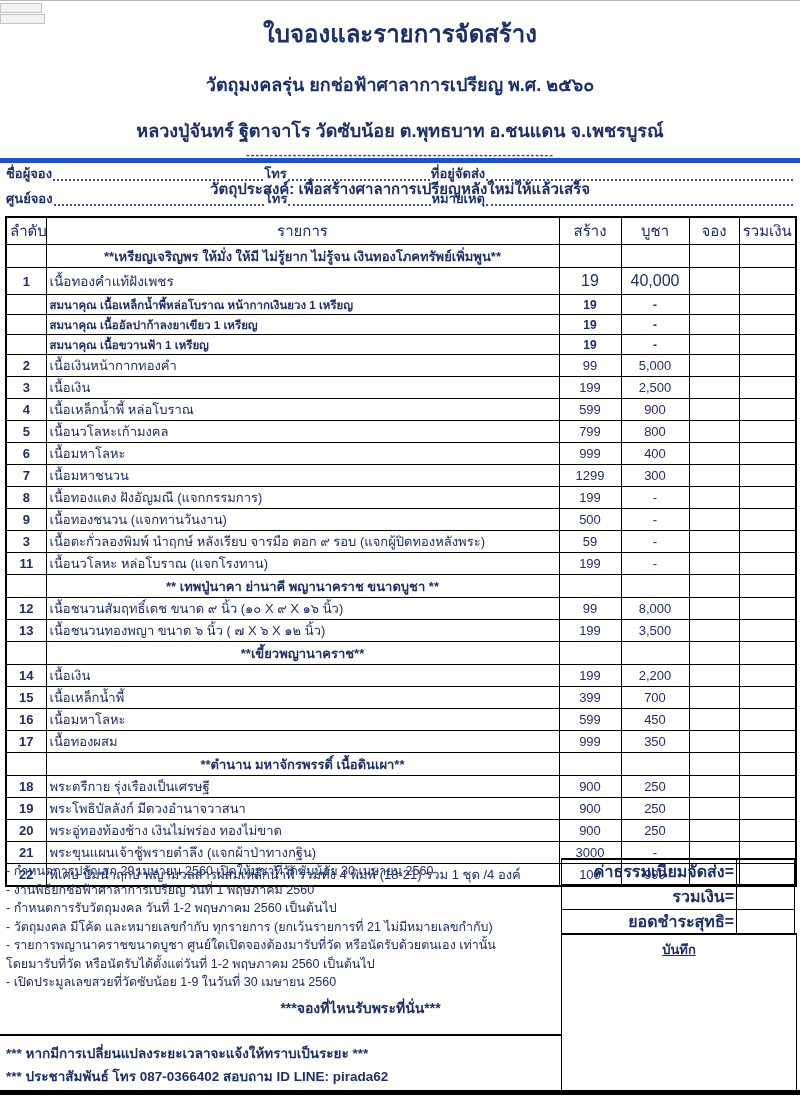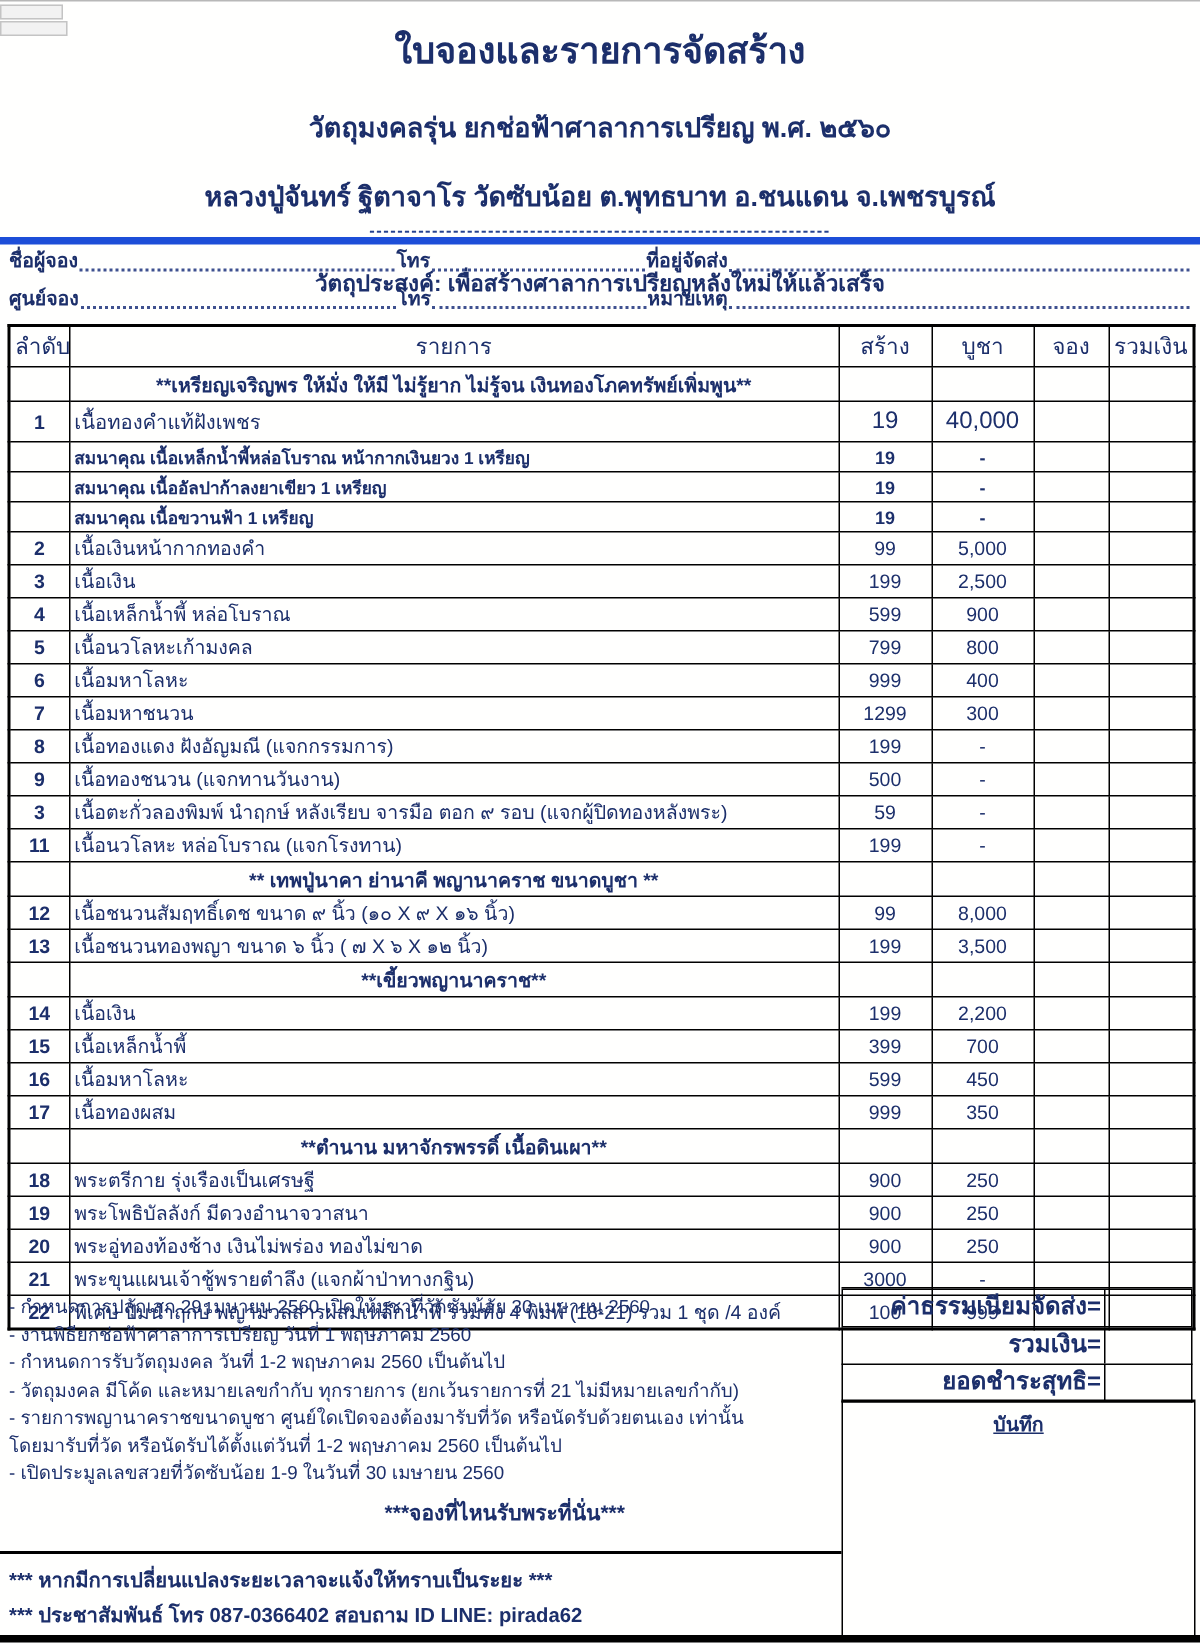--- a/index.html
+++ b/index.html
@@ -39,21 +39,21 @@
   tr.big .c-name{font-size:13.5px;}
   .c-no{text-align:center;font-weight:bold;font-size:13px;}
   .c-name{text-align:left;}
   tr.sec .c-name{text-align:center;}
   .c-made,.c-price{text-align:center;font-size:15px;}
   tr.sub .c-made,tr.sub .c-price{font-size:12px;}
   tr.big .c-made,tr.big .c-price{font-size:16px;}
 
   
   .notes{position:absolute;top:861px;left:6px;width:548px;font-size:12.5px;line-height:18.5px;}
-  .pickup{position:absolute;top:996px;left:0;width:673px;text-align:center;font-size:14px;font-weight:bold;}
+  .pickup{position:absolute;top:996px;left:0;width:673px;text-align:center;font-size:14px;font-weight:bold;padding-left:24px;}
   .left-sep{position:absolute;top:1033px;left:0;width:561px;border-top:2px solid #000;}
   .footer{position:absolute;top:1041px;left:6px;width:552px;font-size:13.5px;font-weight:bold;line-height:23px;}
 
   
   .summary{position:absolute;top:857px;left:561px;width:234px;border-top:1px solid #000;}
   .sumrow{display:flex;border:1px solid #000;border-top:none;height:24px;align-items:center;}
   .sumrow:first-child{border-top:1px solid #000;}
   .sumlabel{flex:1;text-align:right;font-weight:bold;font-size:16px;padding-right:2px;border-right:1px solid #000;height:100%;line-height:24px;white-space:nowrap;overflow:hidden;}
   .sumvalue{width:57px;height:100%;}
   .memo{position:absolute;top:932px;left:561px;width:234px;height:157px;border:1px solid #000;border-top:2px solid #000;text-align:center;}

